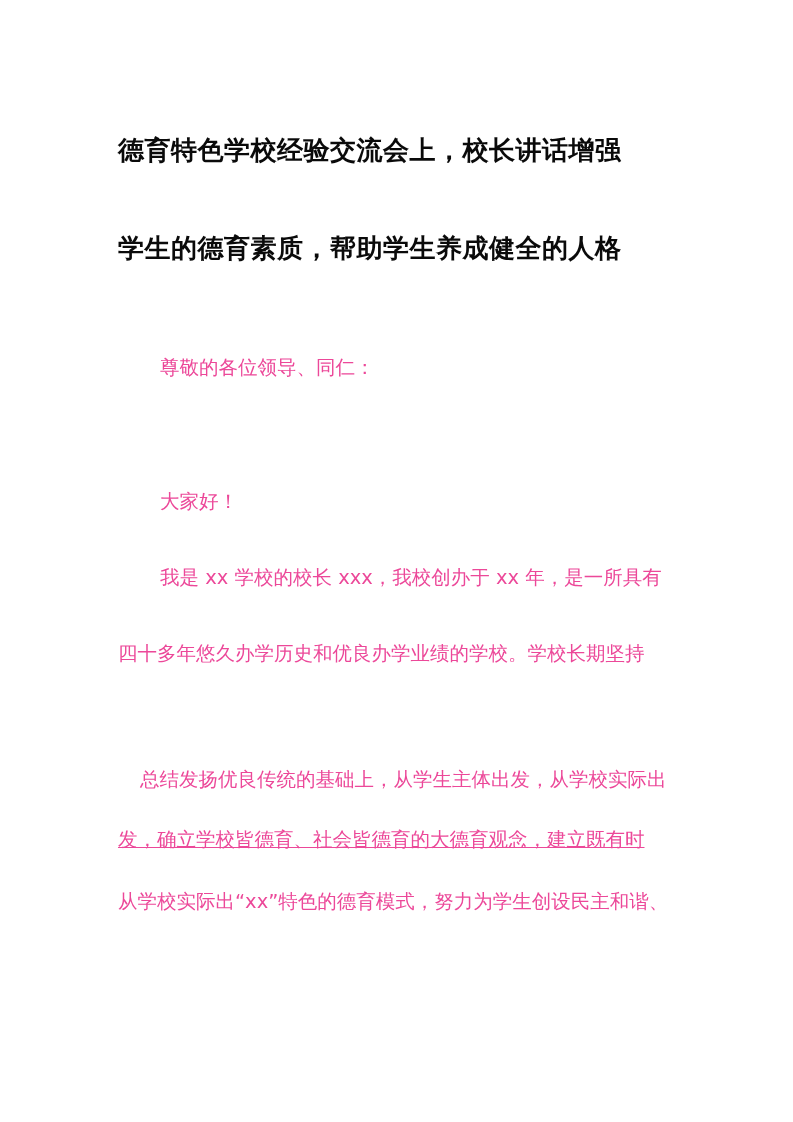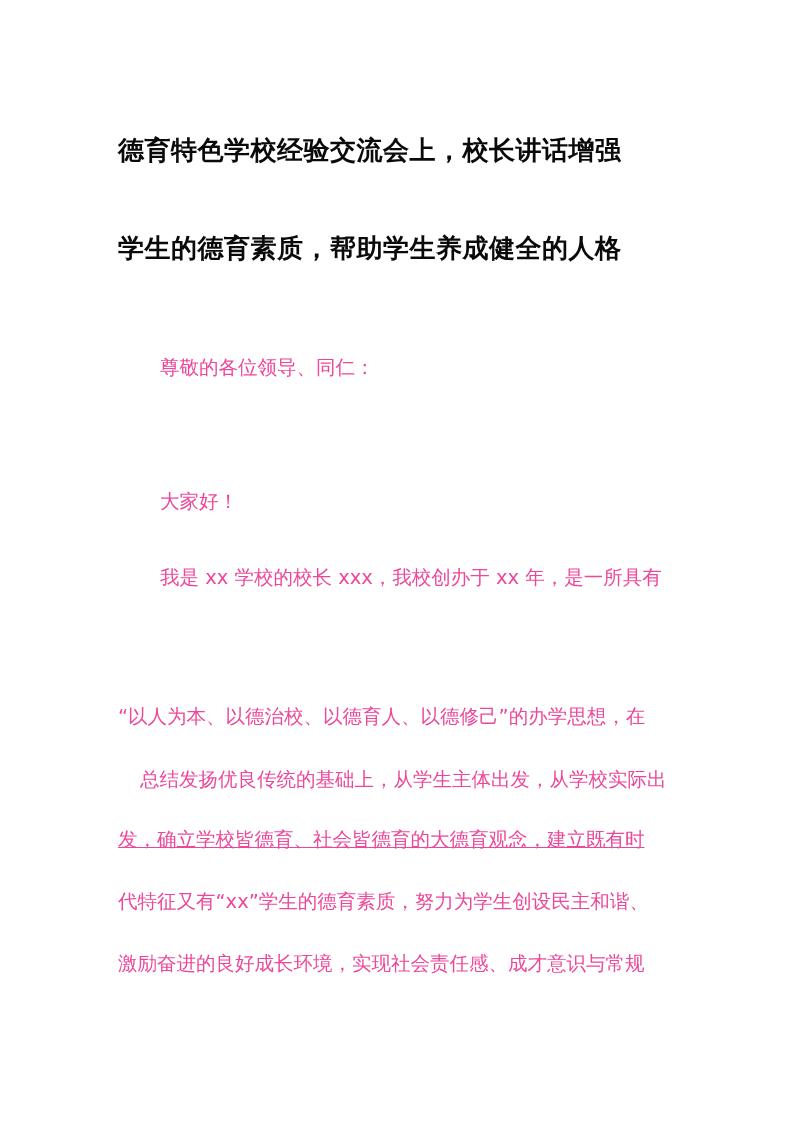--- a/index.html
+++ b/index.html
@@ -46,18 +46,17 @@
 <body>
 
 <div class="page">
   <div class="title-line" style="top:135px;">德育特色学校经验交流会上，校长讲话增强</div>
   <div class="title-line" style="top:233px;">学生的德育素质，帮助学生养成健全的人格</div>
 
   <div class="body-line indent" style="top:356px;">尊敬的各位领导、同仁：</div>
   <div class="body-line indent" style="top:490px;">大家好！</div>
 
   <div class="body-line indent" style="top:566px;">我是 xx 学校的校长 xxx，我校创办于 xx 年，是一所具有</div>
-  <div class="body-line" style="top:705px;">“以人为本、以德治校、以德育人、以德修己”的办学思想，在</div>
+  <div class="body-line" style="top:642px;">四十多年悠久办学历史和优良办学业绩的学校。学校长期坚持</div>
   <div class="body-line" style="top:768px;margin-left:22px;">总结发扬优良传统的基础上，从学生主体出发，从学校实际出</div>
   <div class="body-line" style="top:828px;text-decoration:underline;">发，确立学校皆德育、社会皆德育的大德育观念，建立既有时</div>
-  <div class="body-line" style="top:890px;">代特征又有“xx”学生的德育素质，努力为学生创设民主和谐、</div>
-  <div class="body-line" style="top:952px;">激励奋进的良好成长环境，实现社会责任感、成才意识与常规</div>
+  <div class="body-line" style="top:890px;">从学校实际出“xx”特色的德育模式，努力为学生创设民主和谐、</div>
 </div>
 
 </body></html>

